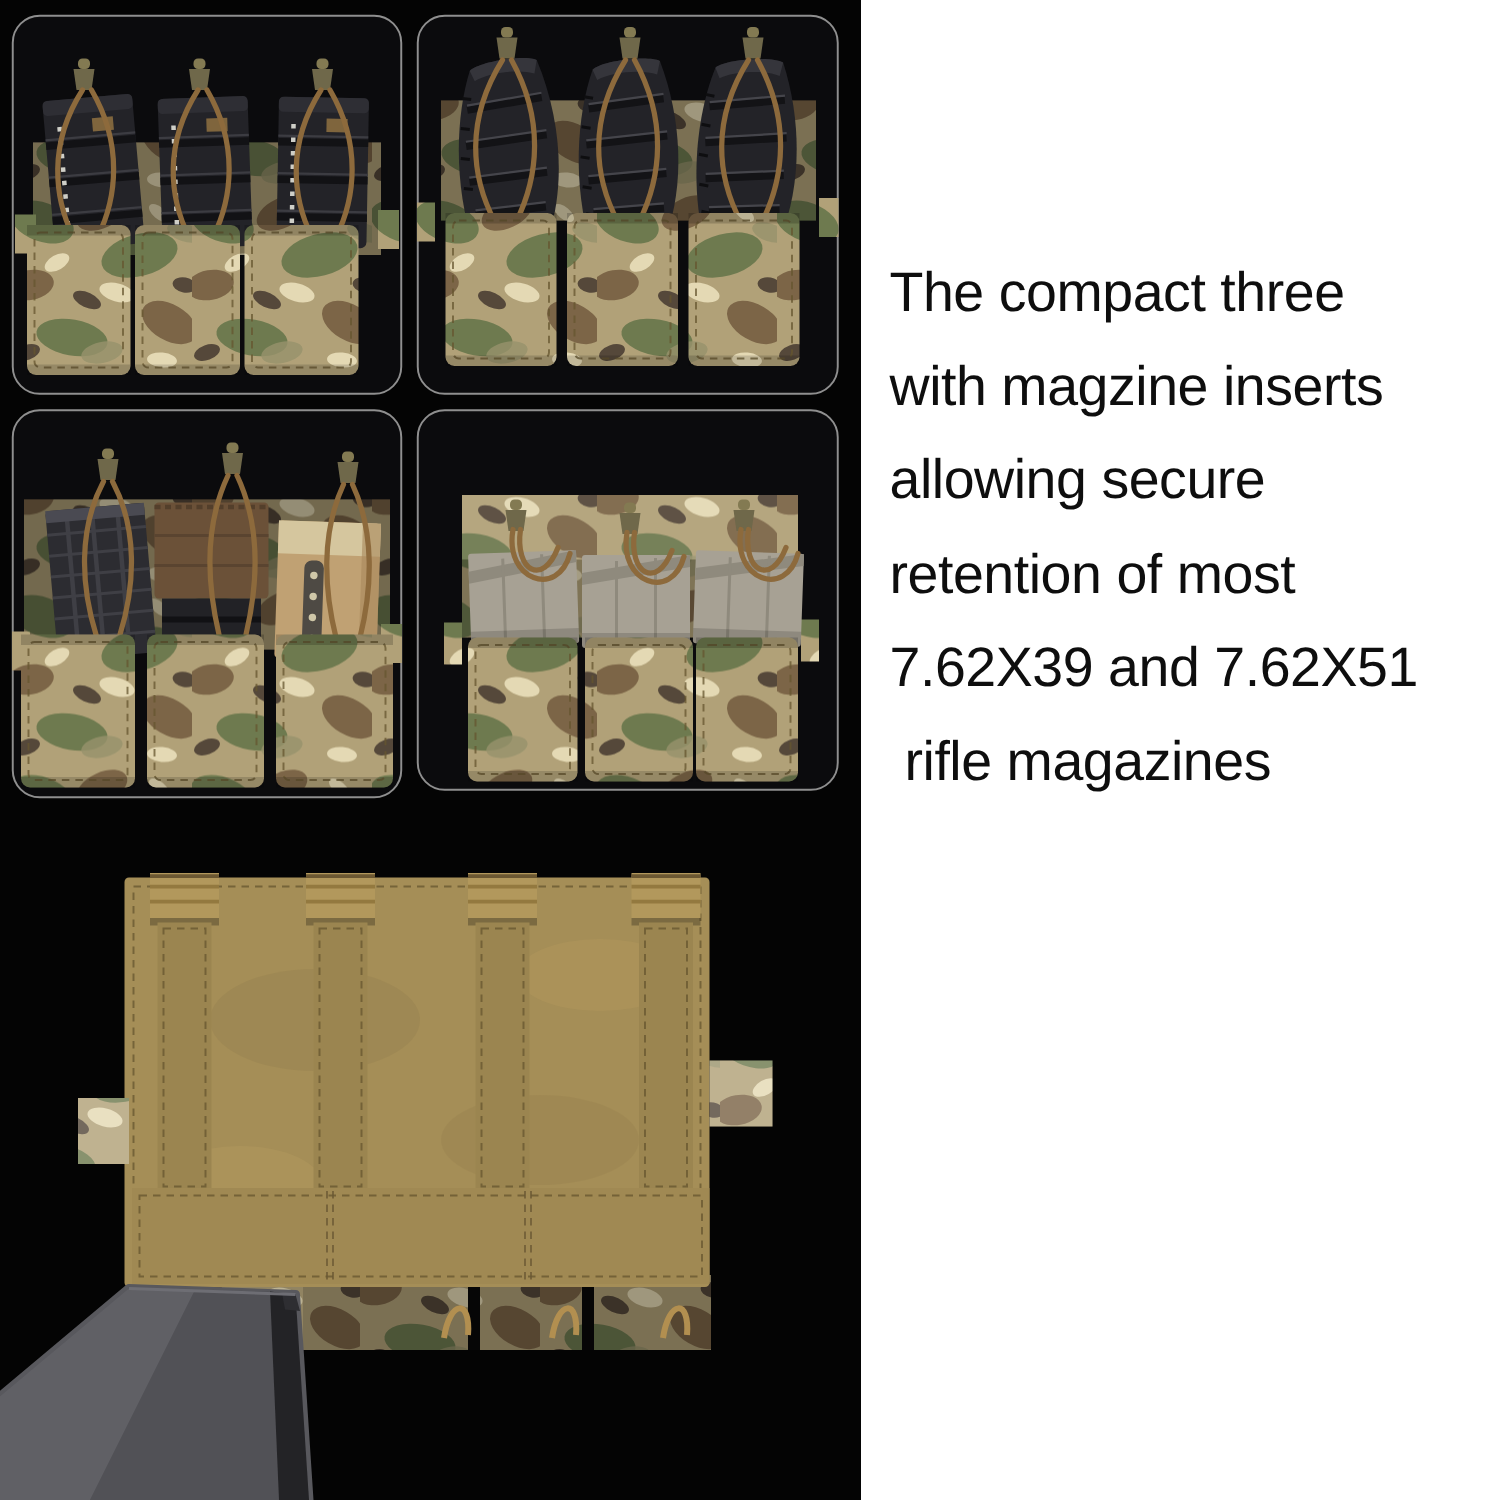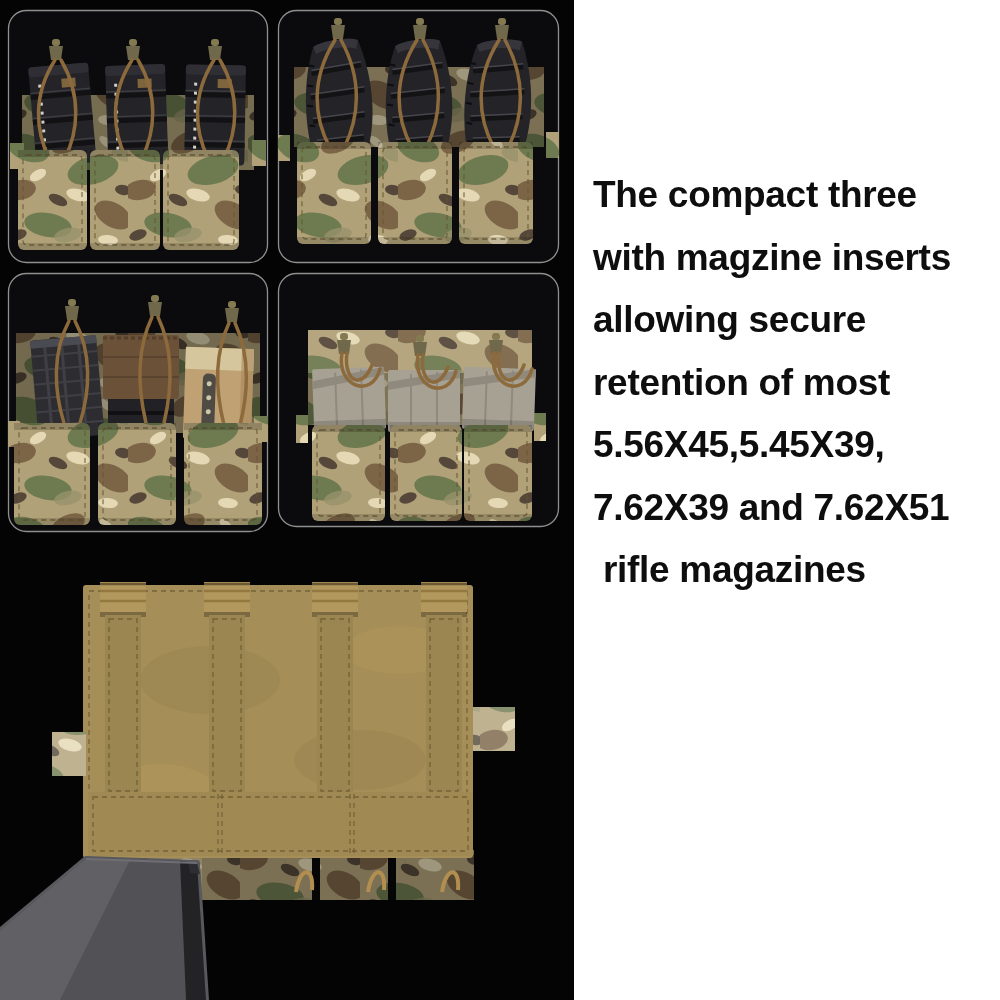--- a/index.html
+++ b/index.html
@@ -4,21 +4,21 @@
 <style>
   html,body{margin:0;padding:0;background:#fff;}
   .canvas{position:relative;width:1000px;height:1000px;overflow:hidden;
           background:var(--page-bg,#ffffff);font-family:"Liberation Sans",sans-serif;}
   .left-col{position:absolute;left:0;top:0;width:574px;height:1000px;background:var(--left-bg,#040404);}
   .left-col svg{display:block;}
   .right-col{position:absolute;left:574px;top:0;width:426px;height:1000px;
              background:var(--page-bg,#ffffff);box-sizing:border-box;
              padding:164px 0 0 19px;}
   .desc-line{font-size:37px;line-height:62.5px;letter-spacing:-0.3px;
-             color:var(--text,#0e0e0e);white-space:pre;font-weight:700;}
+             color:var(--text,#0e0e0e);white-space:pre;font-weight:400;}
   
   .frame{fill:#0b0b0d;stroke:var(--frame-border,#8f8f8f);stroke-width:1.3px;}
   .camo{fill:url(#camo);}
   .stitch{fill:none;stroke:#66552f;stroke-dasharray:5 4;opacity:.75;stroke-width:1.3px;}
   .bungee{fill:none;stroke:var(--bungee-tan,#8d6a3c);stroke-width:3.5px;stroke-linecap:round;}
   .hookhead{fill:#837a52;}
   .hookbody{fill:#6f684a;}
 </style>
 </head>
 <body>
@@ -460,18 +460,17 @@
       </g>
     </g>
   </svg>
   </div>
 
   <div class="right-col">
     <div class="desc-line">The compact three</div>
     <div class="desc-line">with magzine inserts</div>
     <div class="desc-line">allowing secure</div>
     <div class="desc-line">retention of most</div>
-    <div class="desc-line">5.56X45,5.45X39,</div>
     <div class="desc-line">7.62X39 and 7.62X51</div>
     <div class="desc-line"> rifle magazines</div>
   </div>
 
 </div>
 
 </body></html>

